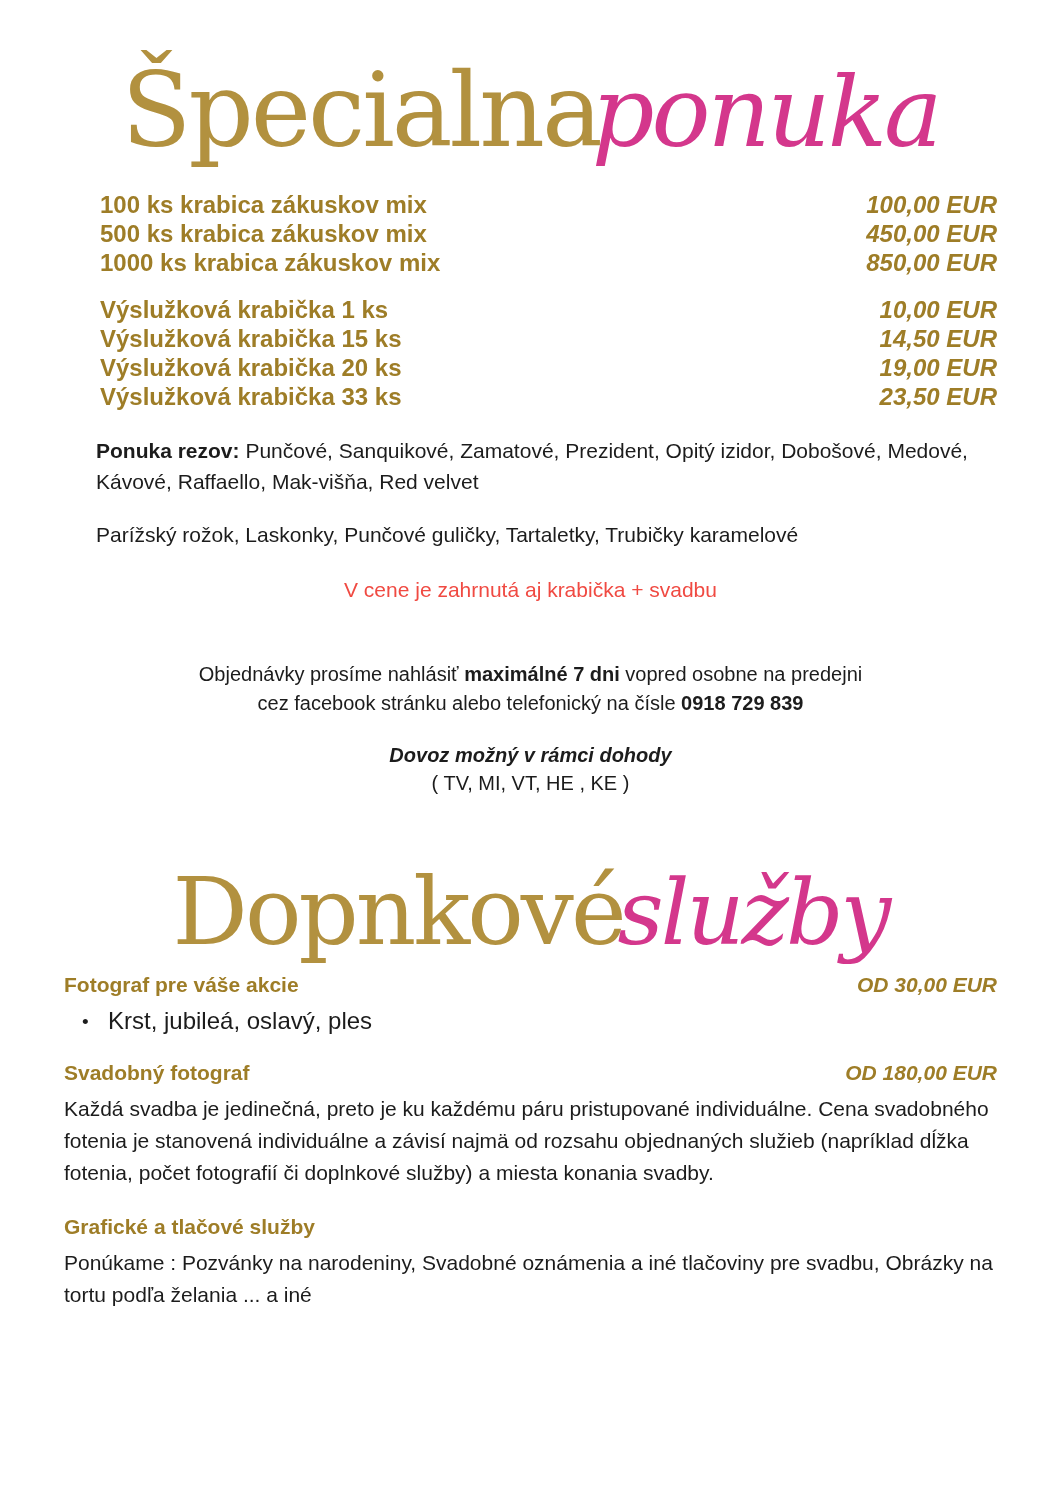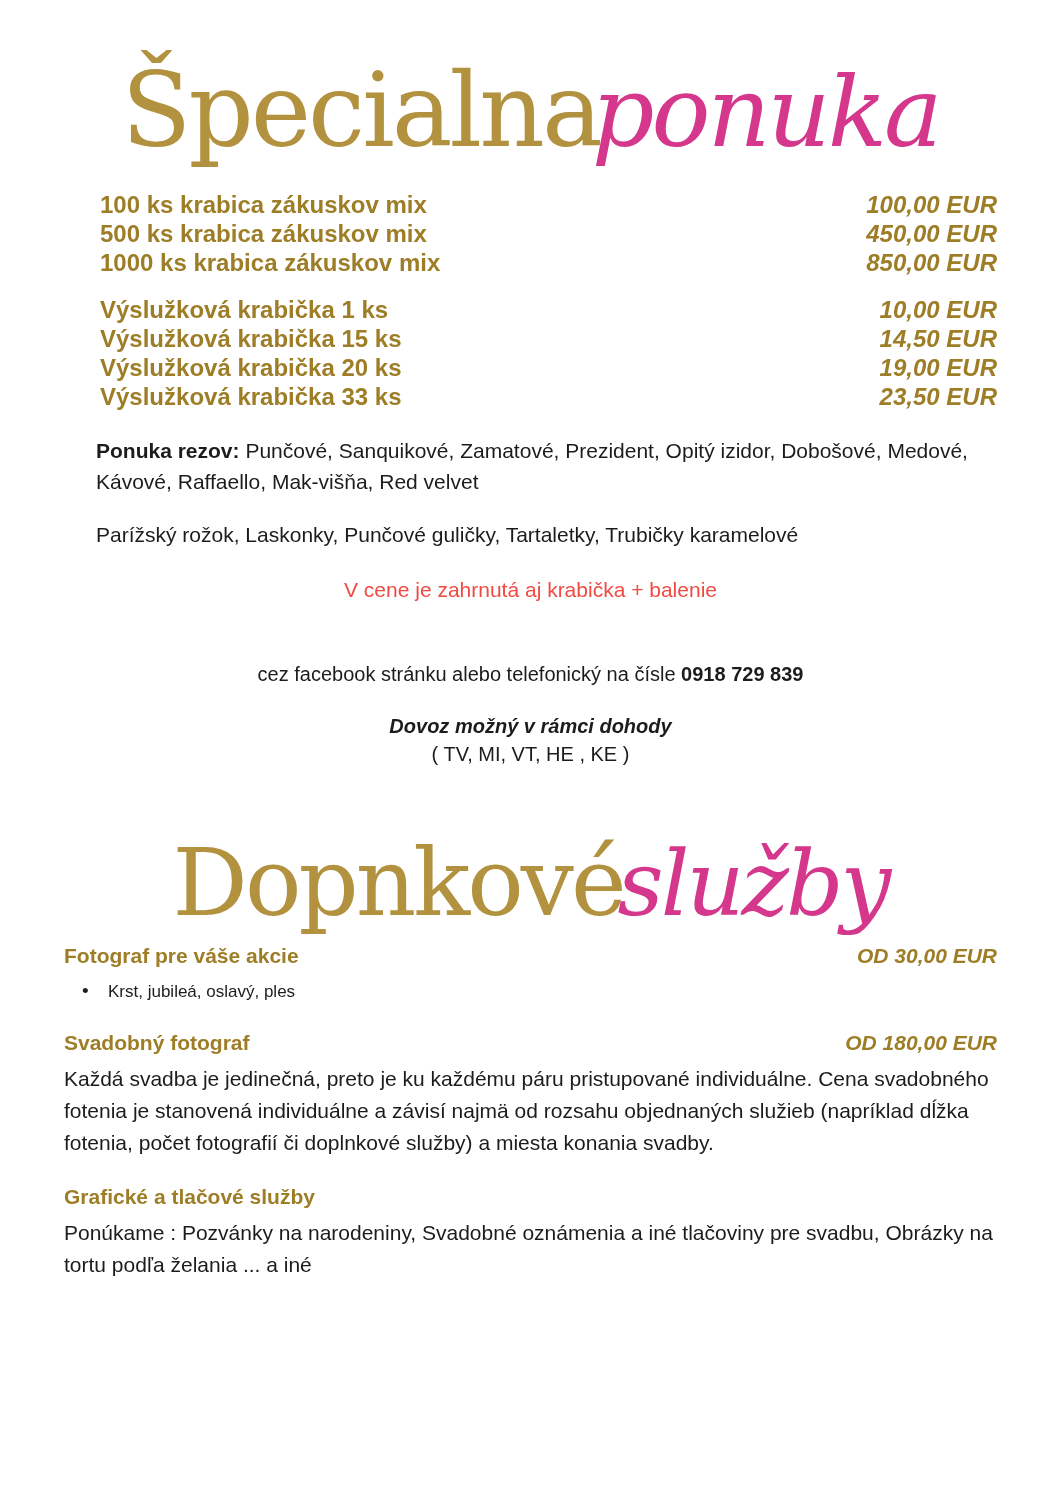--- a/index.html
+++ b/index.html
@@ -68,21 +68,21 @@
   
   .services{margin:26px 64px 0 64px;}
   .svc{margin-top:0;}
   .svc + .svc{margin-top:26px;}
   .svc-head{
     display:flex;justify-content:space-between;align-items:baseline;
     font-size:21px;font-weight:700;color:var(--gold);line-height:24px;
   }
   .svc-price{font-style:italic;}
   .svc-bullet{
-    margin:10px 0 0 18px;font-size:17px;line-height:26px;
+    margin:10px 0 0 18px;font-size:24px;line-height:26px;
     display:flex;align-items:center;
   }
   .bullet-dot{display:inline-block;width:26px;}
   .bullet-dot::before{content:"\2022";font-size:19px;}
   .svc-body{margin-top:8px;font-size:21px;line-height:32px;}
 </style>
 </head>
 <body>
 
 <div class="page">
@@ -124,23 +124,26 @@
       <span class="price-val">23,50 EUR</span>
     </div>
   </div>
 
   <div class="rezov">
     <b>Ponuka rezov:</b><span> Punčové, Sanquikové, Zamatové, Prezident, Opitý izidor, Dobošové, Medové, Kávové, Raffaello, Mak-višňa, Red velvet</span>
   </div>
 
   <div class="plain-line">Parížský rožok, Laskonky, Punčové guličky, Tartaletky, Trubičky karamelové</div>
 
-  <div class="red-note">V cene je zahrnutá aj krabička + balenie</div>
+  <div class="red-note">V cene je zahrnutá aj krabička + svadbu</div>
 
   <div class="order">
+    <div>
+      <span>Objednávky prosíme nahlásiť </span><b>maximálné 7 dni</b><span> vopred osobne na predejni</span>
+    </div>
     <div>
       <span>cez facebook stránku alebo telefonický na čísle </span><b>0918 729 839</b>
     </div>
   </div>
 
   <div class="delivery">
     <div class="delivery-bold">Dovoz možný v rámci dohody</div>
     <div>( TV, MI, VT, HE , KE )</div>
   </div>
 

